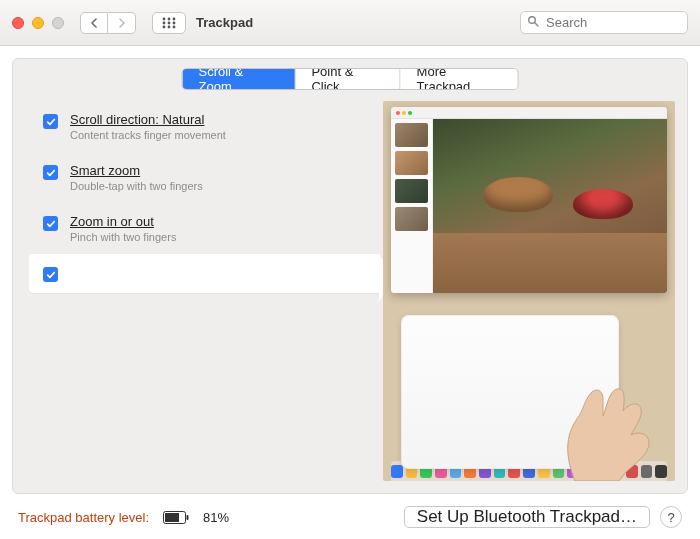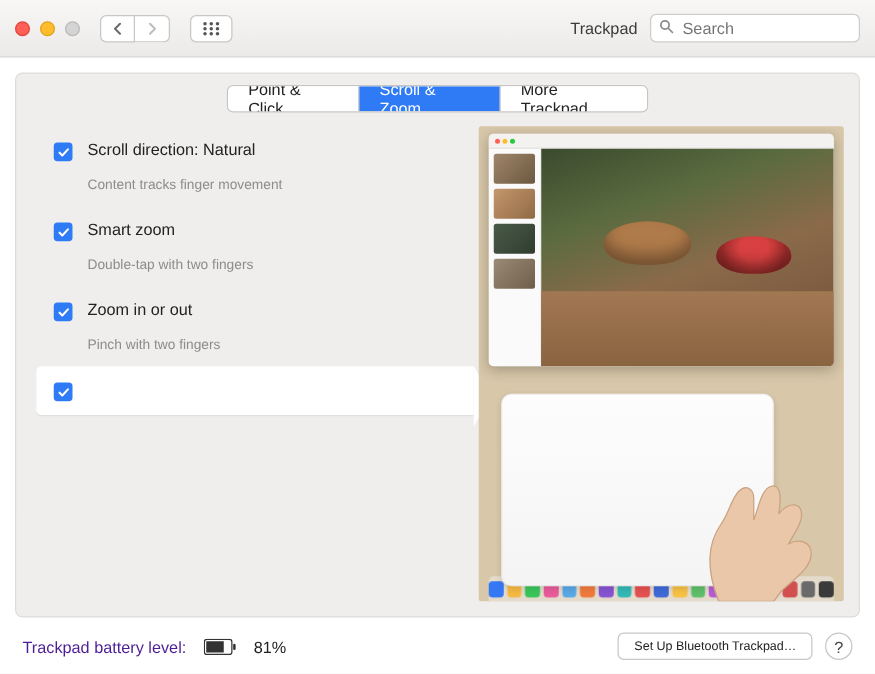--- a/index.html
+++ b/index.html
@@ -26,21 +26,21 @@
     width:28px; height:22px; background:#fff; border:1px solid #c9c7c5;
     display:flex; align-items:center; justify-content:center; color:#666;
   }
   .navbtn:first-child{border-radius:5px 0 0 5px;}
   .navbtn:last-child{border-radius:0 5px 5px 0; border-left:none;}
   .gridbtn{
     width:34px; height:22px; background:#fff; border:1px solid #c9c7c5;
     border-radius:5px; display:flex; align-items:center; justify-content:center;
     margin-left:6px;
   }
-  .title{flex:1; text-align:right; font-size:13px; color:#3a3a3a; font-weight:400;}
+  .title{flex:1; text-align:left; font-size:13px; color:#3a3a3a; font-weight:700;}
   .searchwrap{
     width:168px; height:23px; background:#fff; border:1px solid #cfcdcb;
     border-radius:5px; display:flex; align-items:center; padding:0 6px; gap:5px;
   }
   .searchwrap input{
     border:none; outline:none; flex:1; font-size:13px; color:#333; background:transparent;
   }
   .search-icon{color:#888; font-size:13px;}
 
   
@@ -74,22 +74,22 @@
     content:""; position:absolute; right:-14px; top:0; width:0; height:0;
     border-top:24px solid transparent; border-bottom:24px solid transparent;
     border-left:14px solid #fff;
   }
   .chk{
     width:15px; height:15px; border-radius:3px; background:#2f7af5;
     display:flex; align-items:center; justify-content:center; flex-shrink:0;
     margin-top:2px;
   }
   .chk svg{width:10px; height:10px;}
-  .opt-title{font-size:13px; color:#222;}
-  .opt-sub{font-size:11px; color:#8c8c8c; margin-top:15px;}
+  .opt-title{font-size:13px; color:#222;text-decoration:underline;}
+  .opt-sub{font-size:11px; color:#8c8c8c; margin-top:2px;}
 
   
   .preview{
     position:absolute; right:12px; top:42px; width:292px; height:380px;
     background:#d8c7a9; border-radius:2px; overflow:hidden;
   }
   .mac-window{
     position:absolute; left:8px; top:6px; right:8px; height:186px;
     background:#fdfdfd; border-radius:4px; box-shadow:0 3px 10px rgba(0,0,0,.25);
     overflow:hidden;
@@ -127,26 +127,26 @@
     box-shadow:0 2px 6px rgba(0,0,0,.12), inset 0 0 0 1px rgba(0,0,0,.05);
   }
   .hand{position:absolute; right:10px; bottom:0; width:130px; height:120px;}
   .hand svg{width:100%; height:100%;}
 
   
   .footer{
     position:absolute; left:0; right:0; bottom:0; height:44px;
     display:flex; align-items:center; padding:0 18px; gap:10px;
   }
-  .batt-label{font-size:13px; color:#4c1d95;}
+  .batt-label{font-size:13px; color:#c2410c;}
   .batt-icon{display:inline-flex; align-items:center; margin:0 4px;}
   .spacer{flex:1;}
   .btn{
     height:22px; padding:4px 12px; background:#fff; border:1px solid #c9c7c5;
-    border-radius:5px; font-size:10px; display:flex; align-items:center;
+    border-radius:5px; font-size:17px; display:flex; align-items:center;
   }
   .helpbtn{
     width:22px; height:22px; border:1px solid #c9c7c5; border-radius:50%;
     background:#fff; display:flex; align-items:center; justify-content:center;
     font-size:13px; color:#444;
   }
 </style>
 </head>
 <body>
 
@@ -190,22 +190,22 @@
           <circle cx="5" cy="5" r="3.3" stroke="#8a8a8a" stroke-width="1.4" fill="none"></circle>
           <line x1="7.6" y1="7.6" x2="11" y2="11" stroke="#8a8a8a" stroke-width="1.4" stroke-linecap="round"></line>
         </svg>
     </span>
     <input type="text" placeholder="Search" style="">
   </div>
 </div>
 
 <div class="panel">
   <div class="segcontrol">
+    <div class="seg active">Scroll &amp; Zoom</div>
     <div class="seg">Point &amp; Click</div>
-    <div class="seg active">Scroll &amp; Zoom</div>
     <div class="seg">More Trackpad</div>
   </div>
 
   <div class="options">
     <div class="opt">
       <div class="chk">
           <svg viewBox="0 0 12 12">
             <path d="M2 6.2 L4.6 8.8 L10 3" stroke="#fff" stroke-width="2" fill="none" stroke-linecap="round" stroke-linejoin="round"></path>
           </svg>
         </div>

